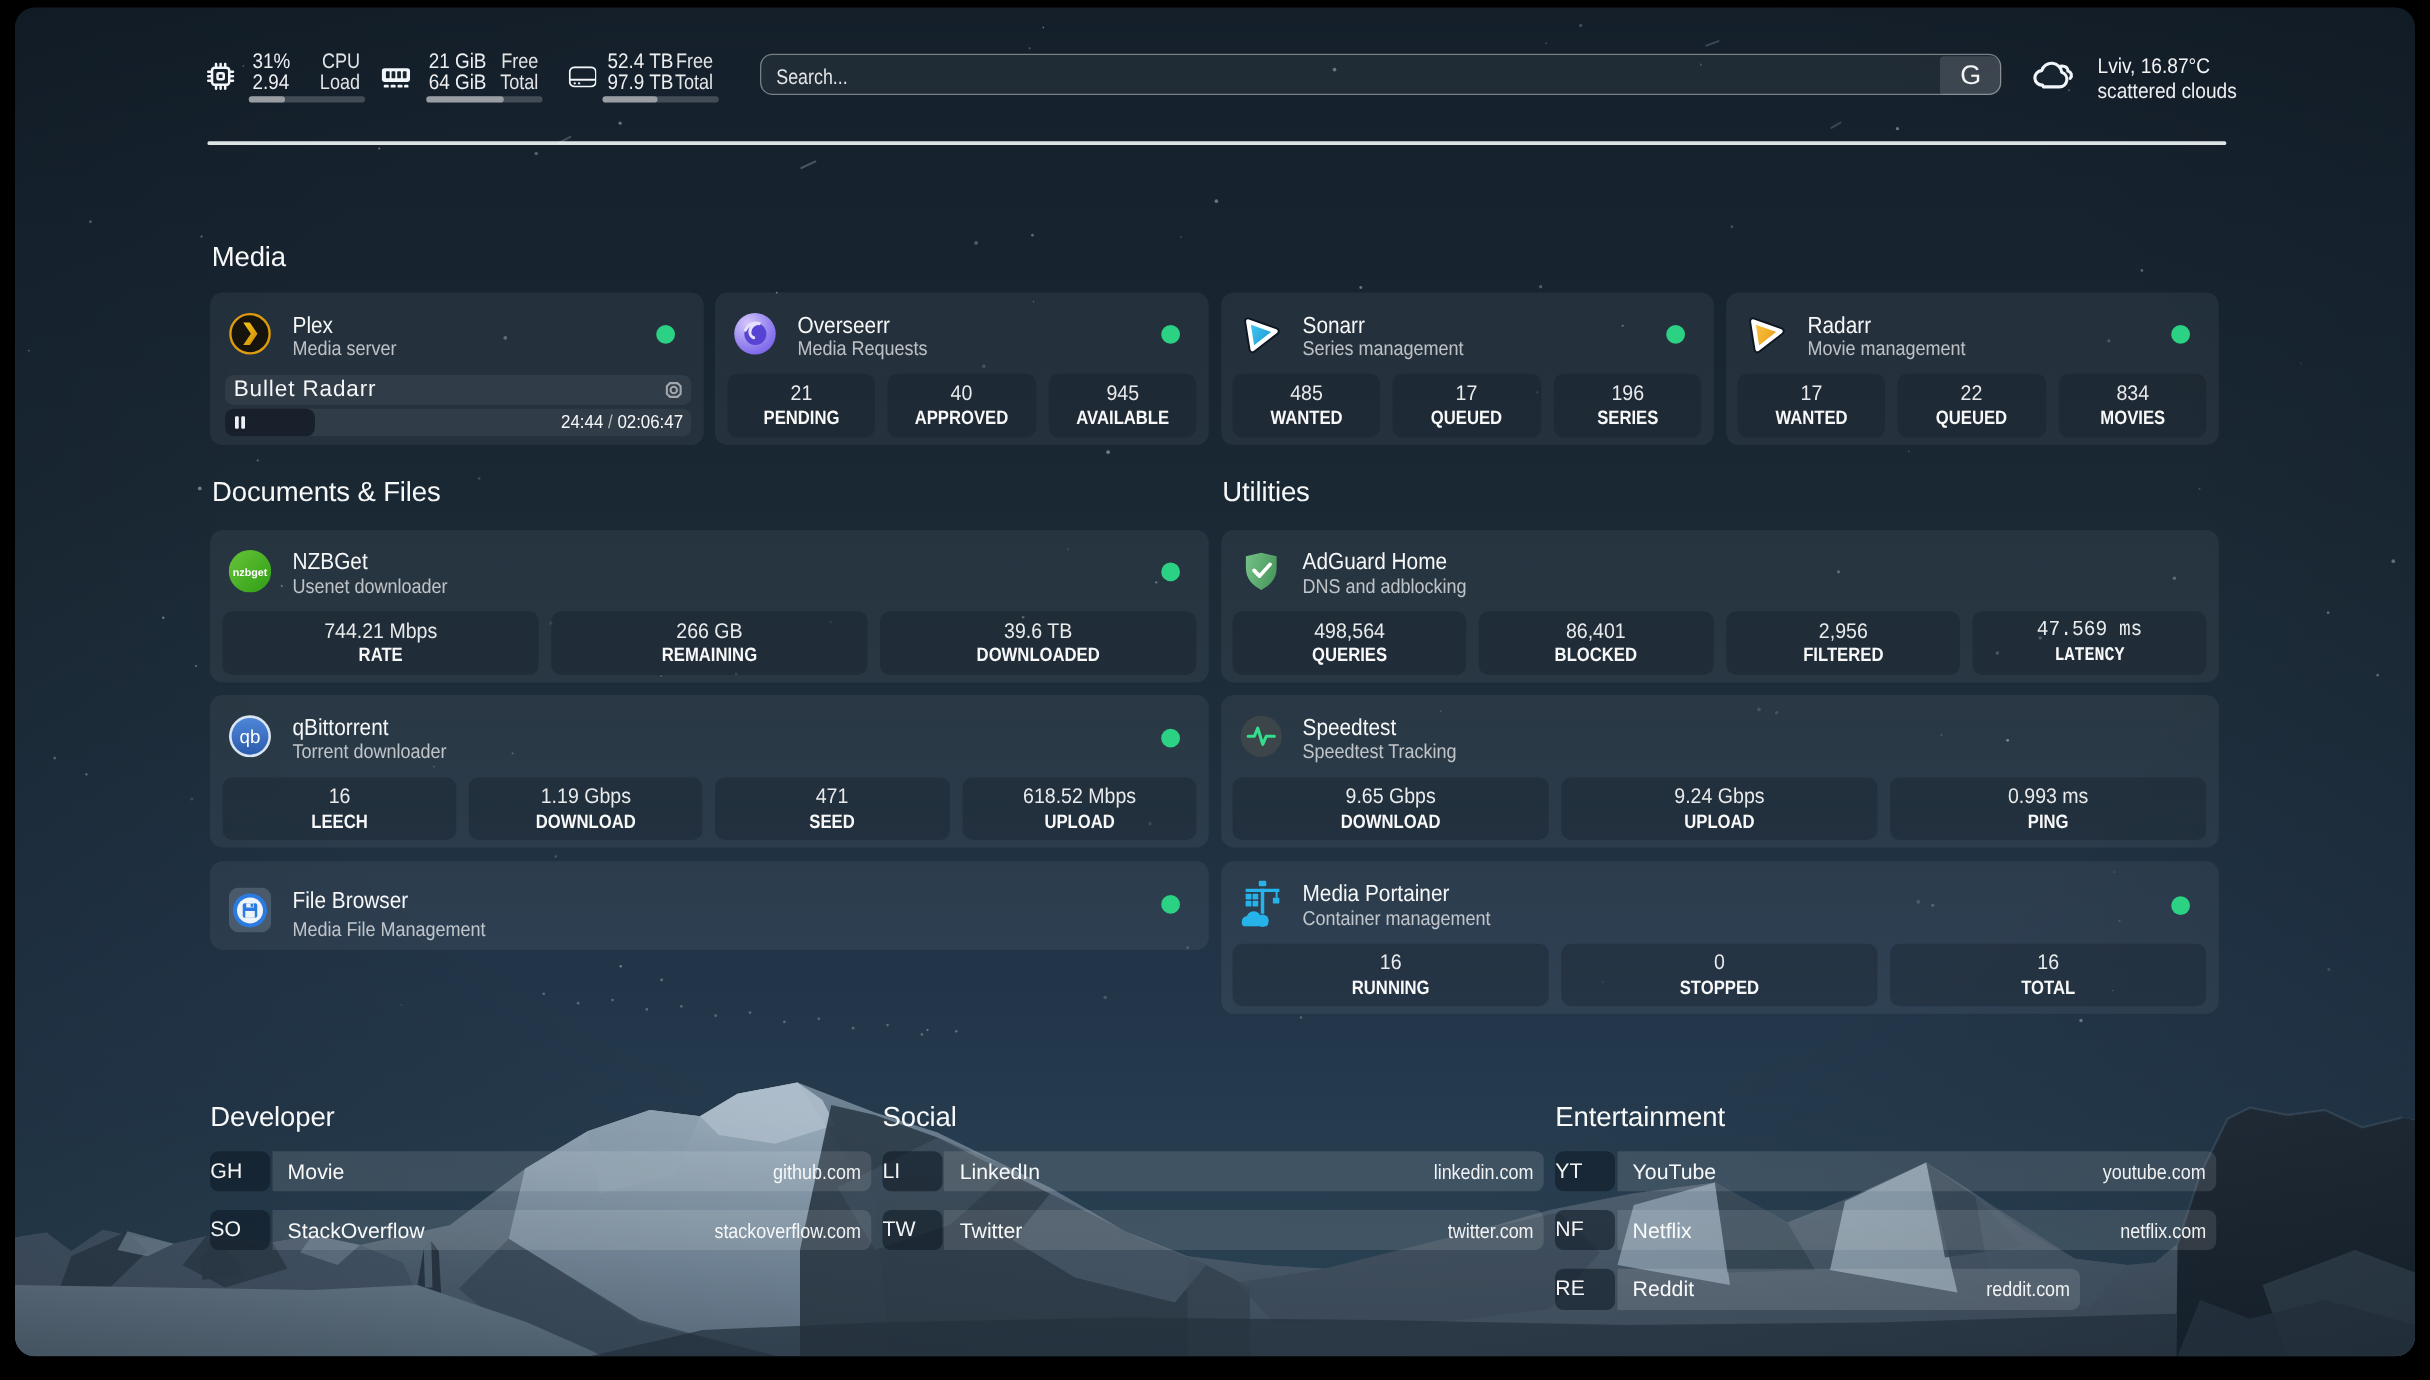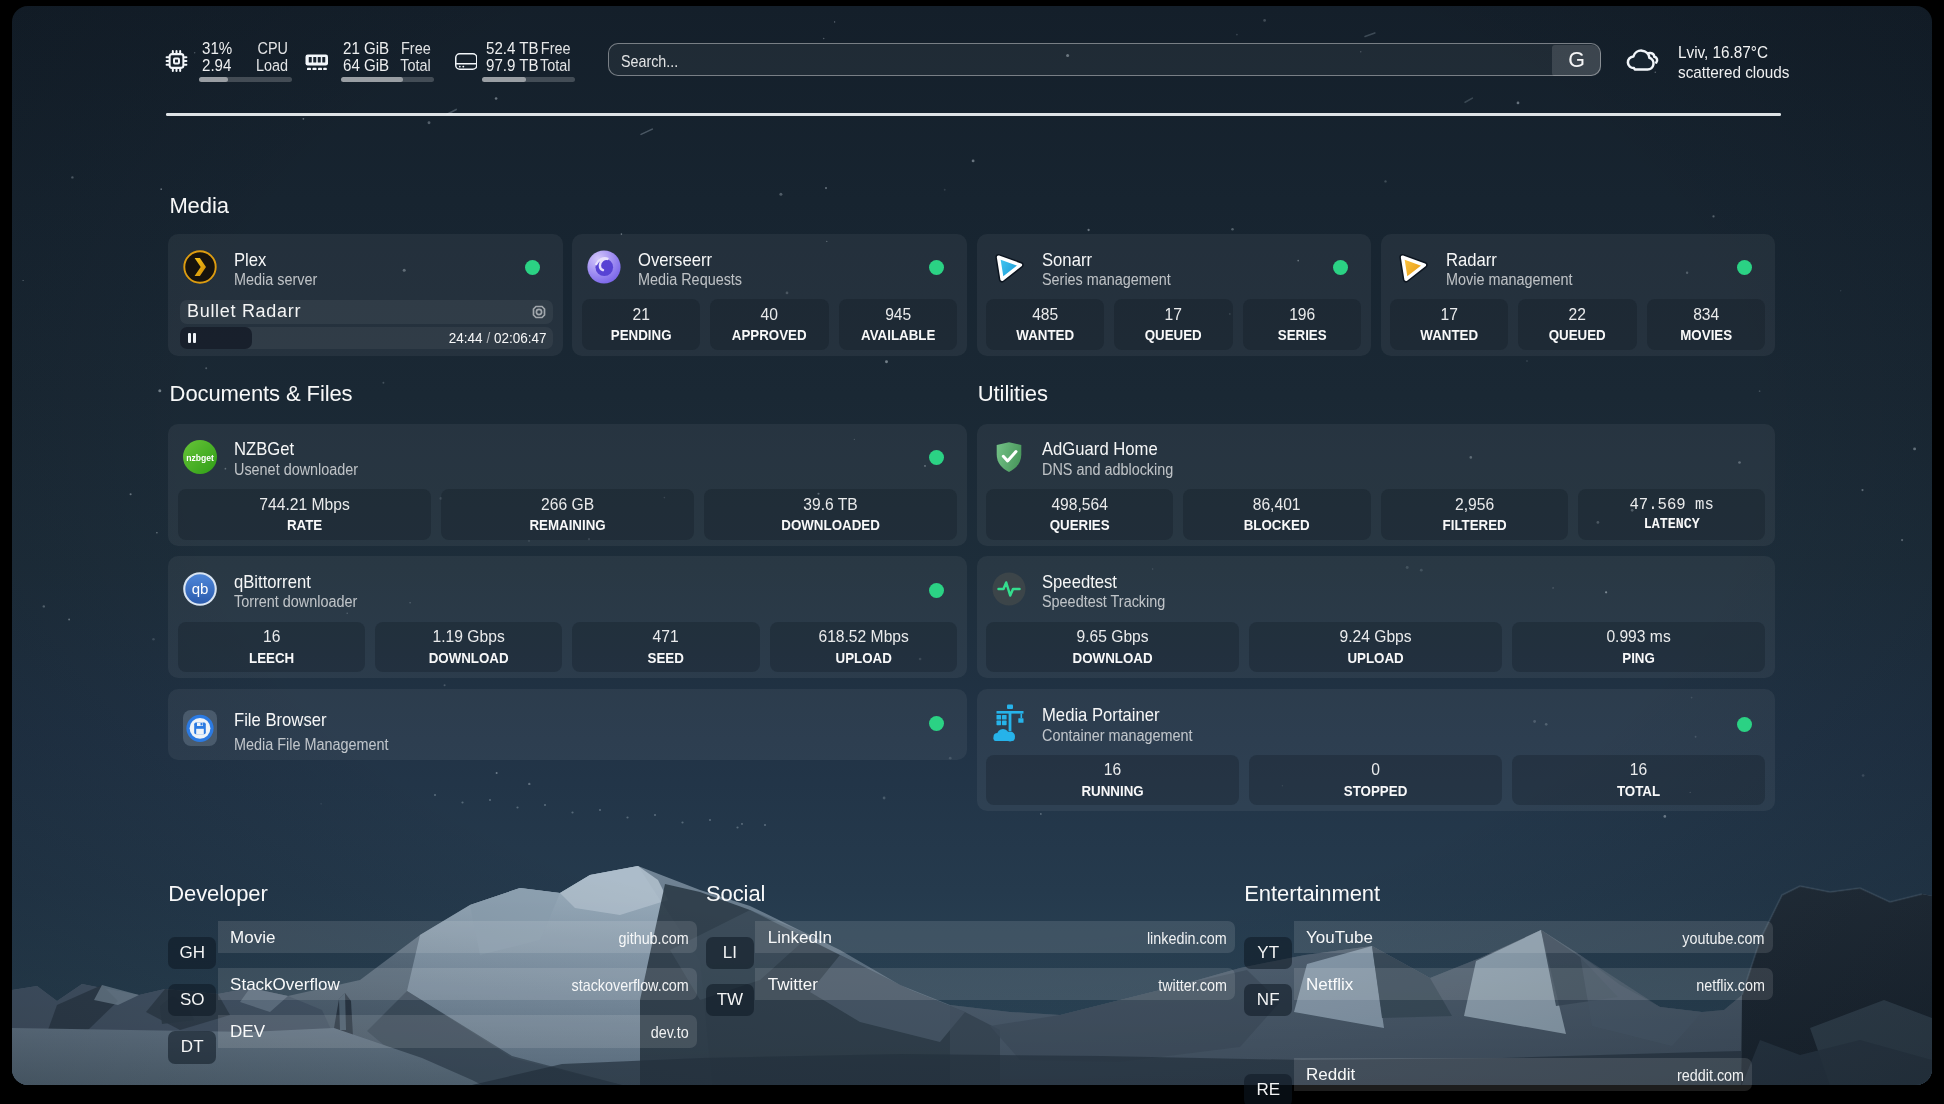--- a/index.html
+++ b/index.html
@@ -19,22 +19,22 @@
   .pfill{position:absolute;left:0;top:0;height:5.5px;border-radius:3px;background:rgba(255,255,255,0.46);}
   .sectitle{position:absolute;font-size:22px;line-height:24px;font-weight:500;color:rgba(255,255,255,0.97);letter-spacing:-0.1px;}
   .card{position:absolute;background:rgba(255,255,255,0.055);border-radius:10px;}
   .ctitle{position:absolute;left:65.5px;top:15.9px;font-size:18.5px;line-height:20px;font-weight:500;color:rgba(255,255,255,0.96);transform:scaleX(0.9);transform-origin:0 0;}
   .csub{position:absolute;left:65.5px;top:37.4px;font-size:16px;line-height:17px;color:rgba(255,255,255,0.70);transform:scaleX(0.9);transform-origin:0 0;}
   .dot{position:absolute;width:15px;height:15px;border-radius:50%;background:#2bd284;}
   .statbox{position:absolute;top:65.5px;height:50.5px;background:rgba(9,17,26,0.24);border-radius:8px;text-align:center;}
   .sval{position:absolute;left:0;right:0;top:5.7px;font-size:17px;line-height:20px;color:rgba(255,255,255,0.90);transform:scaleX(0.92);}
   .slab{position:absolute;left:0;right:0;top:27.1px;font-size:15.5px;line-height:17px;font-weight:700;color:rgba(255,255,255,0.97);transform:scaleX(0.86);}
   .bmrow{position:absolute;height:32.7px;}
-  .bmabbr{position:absolute;left:0;top:16px;width:47.8px;height:32.7px;background:rgba(13,24,34,0.55);
-          border-radius:7px;text-align:center;font-size:17px;line-height:32.7px;color:rgba(255,255,255,0.95);}
+  .bmabbr{position:absolute;left:0;top:0;width:47.8px;height:32.7px;background:rgba(13,24,34,0.55);
+          border-radius:7px;text-align:left;font-size:17px;line-height:32.7px;color:rgba(255,255,255,0.95);}
   .bmbar{position:absolute;left:49.3px;top:0;right:0;height:32.7px;background:rgba(255,255,255,0.115);border-radius:0 7px 7px 0;}
   .bmname{position:absolute;left:12.5px;top:8px;font-size:17px;line-height:17px;color:rgba(255,255,255,0.96);}
   .bmurl{position:absolute;right:8px;top:9px;font-size:16.5px;line-height:16px;color:rgba(255,255,255,0.92);transform:scaleX(0.87);transform-origin:100% 0;}
 </style>
 </head>
 <body>
 <div id="page">
 <svg id="bgsvg" width="1920" height="1079" viewBox="0 0 1920 1079">
  <defs>
   <linearGradient id="mgMain" x1="0" y1="860" x2="0" y2="1079" gradientUnits="userSpaceOnUse">
@@ -542,27 +542,20 @@
         <div class="bmurl">github.com</div>
       </div>
 </div>
 <div class="bmrow" style="left:156.3px;top:961.8px;width:528.5px;">
   <div class="bmabbr">SO</div>
       <div class="bmbar">
         <div class="bmname">StackOverflow</div>
         <div class="bmurl">stackoverflow.com</div>
       </div>
 </div>
-<div class="bmrow" style="left:156.3px;top:1009.1px;width:528.5px;">
-  <div class="bmabbr">DT</div>
-      <div class="bmbar">
-        <div class="bmname">DEV</div>
-        <div class="bmurl">dev.to</div>
-      </div>
-</div>
 
 <div class="bmrow" style="left:694px;top:914.5px;width:528.5px;">
   <div class="bmabbr">LI</div>
       <div class="bmbar">
         <div class="bmname">LinkedIn</div>
         <div class="bmurl">linkedin.com</div>
       </div>
 </div>
 <div class="bmrow" style="left:1232.3px;top:914.5px;width:528.5px;">
   <div class="bmabbr">YT</div>
@@ -579,21 +572,21 @@
         <div class="bmurl">twitter.com</div>
       </div>
 </div>
 <div class="bmrow" style="left:1232.3px;top:961.8px;width:528.5px;">
   <div class="bmabbr">NF</div>
       <div class="bmbar">
         <div class="bmname">Netflix</div>
         <div class="bmurl">netflix.com</div>
       </div>
 </div>
-<div class="bmrow" style="left:1232.3px;top:1009.1px;width:508px;margin-top:43px;">
+<div class="bmrow" style="left:1232.3px;top:1009.1px;width:420px;">
   <div class="bmabbr">RE</div>
       <div class="bmbar">
         <div class="bmname">Reddit</div>
         <div class="bmurl">reddit.com</div>
       </div>
 </div>
 
 </div>
 
 </body></html>

